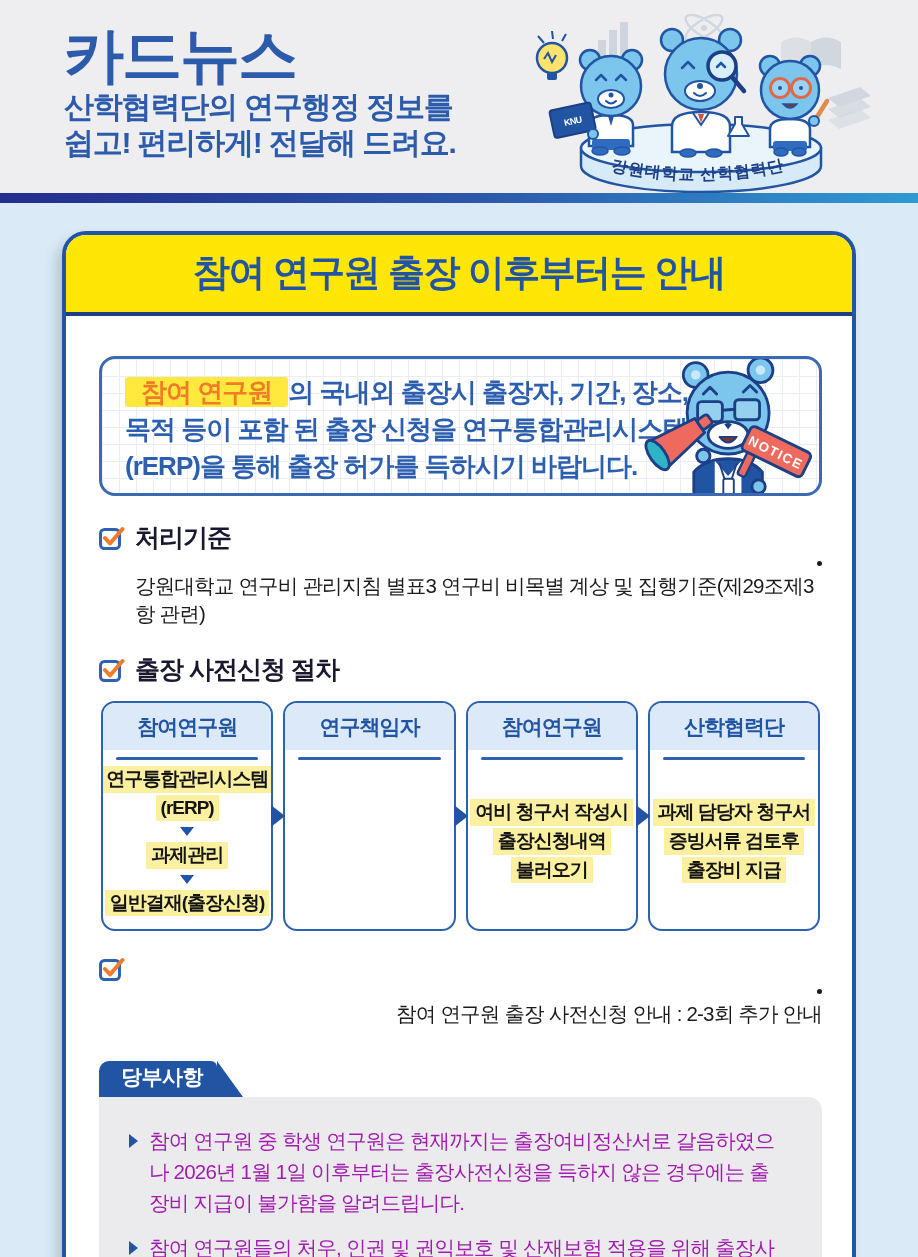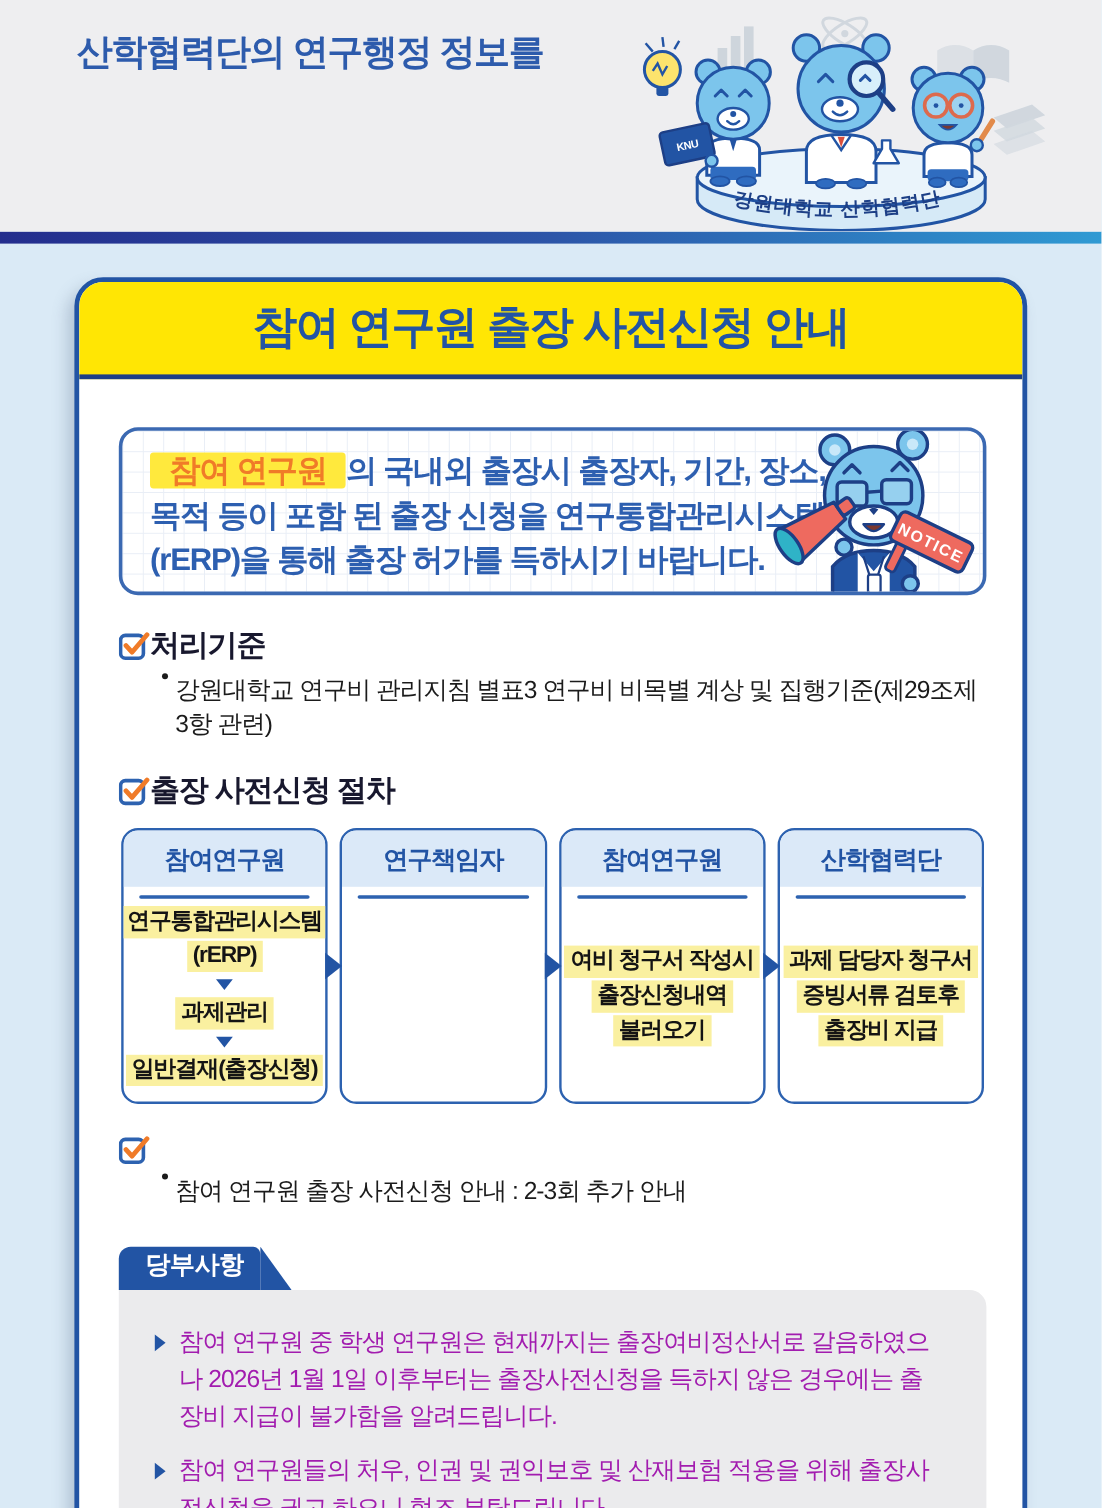--- a/index.html
+++ b/index.html
@@ -49,23 +49,23 @@
       linear-gradient(#e9eef6 1px, transparent 1px),
       linear-gradient(90deg, #e9eef6 1px, transparent 1px);
     background-size: 17px 17px;
     overflow: hidden;
   }
   .notice-line { font-size: 26px; font-weight: 800; color: #2d5fb0; line-height: 1.42; letter-spacing: -1px; }
   .hl-orange { color: #f07b28; background: #ffe93d; padding: 0 16px; border-radius: 3px; }
   .notice-bear { position: absolute; right: 3px; bottom: -2px; }
 
   
-  .section-heading { display: flex; align-items: center; margin-top: 25px; }
+  .section-heading { display: flex; align-items: center; gap: 10px; margin-top: 25px; }
   .section-heading .hd { font-size: 25px; font-weight: 900; color: #18182e; letter-spacing: -1px; }
-  .section-bullet { margin: 7px 0 0 36px; font-size: 20.5px; font-weight: 500; color: #1b1b1b; letter-spacing: -0.8px; display: flex; align-items: flex-start; gap: 6px; }
+  .section-bullet { margin: 7px 0 0 36px; font-size: 20.5px; font-weight: 500; color: #1b1b1b; letter-spacing: -0.8px; display: flex; align-items: flex-end; gap: 6px; flex-direction: column; }
   .dot { width: 5px; height: 5px; border-radius: 50%; background: #1b1b1b; flex: none; }
 
   
   .process-row { display: flex; align-items: stretch; margin-top: 15px; }
   .process-box {
     flex: 1; display: flex; flex-direction: column;
     border: 2.5px solid #2d62b0; border-radius: 14px;
     background: #fff; overflow: hidden; height: 230px; margin: 0 2px;
   }
   .role-band { background: #dbe9f8; text-align: center; padding: 10px 0 9px; font-size: 21px; font-weight: 800; color: #2254a4; letter-spacing: -1px; }
@@ -89,22 +89,24 @@
   .tab::after { content: ""; position: absolute; left: 100%; top: 0; width: 0; height: 0; border-bottom: 36px solid #2254a4; border-right: 26px solid transparent; }
   .request-box { background: #ebebed; border-radius: 0 14px 14px 14px; padding: 14px 28px 28px 30px; }
   .req-item { display: flex; gap: 11px; margin-top: 15px; font-size: 20.5px; font-weight: 500; color: #a21caf; line-height: 1.5; letter-spacing: -0.8px; max-width: 648px; }
   .tri { flex: none; margin-top: 8px; width: 0; height: 0; border-top: 7px solid transparent; border-bottom: 7px solid transparent; border-left: 9px solid #2254a4; }
 </style>
 </head>
 <body>
 
 <header class="top-header">
   <div class="header-text">
+    <div class="main-title">카드뉴스</div>
     <div class="subtitle">
       <div>산학협력단의 연구행정 정보를</div>
+      <div>쉽고! 편리하게! 전달해 드려요.</div>
     </div>
   </div>
 
   <svg class="mascots" viewBox="0 0 430 193" width="430" height="193">
 
     <g fill="#c7cfd8" opacity="0.8">
       <rect x="112" y="40" width="8" height="18"></rect>
         <rect x="123" y="30" width="8" height="28"></rect>
       <rect x="134" y="22" width="8" height="36"></rect>
         <rect x="110" y="59" width="36" height="3" rx="1.5"></rect>
@@ -206,21 +208,21 @@
       </g>
     </g>
   </svg>
 </header>
 
 <div class="gradient-bar"></div>
 
 <section class="card">
 
   <div class="banner">
-    <span class="banner-title">참여 연구원 출장 사전신청 안내</span>
+    <span class="banner-title">참여 연구원 출장 이후부터는 안내</span>
   </div>
 
   <div class="card-body">
 
     
     <div class="notice-box">
       <div class="notice-line">
         <span class="hl-orange">참여 연구원</span><span>의 국내외 출장시 출장자, 기간, 장소,</span>
       </div>
       <div class="notice-line">목적 등이 포함 된 출장 신청을 연구통합관리시스템</div>

